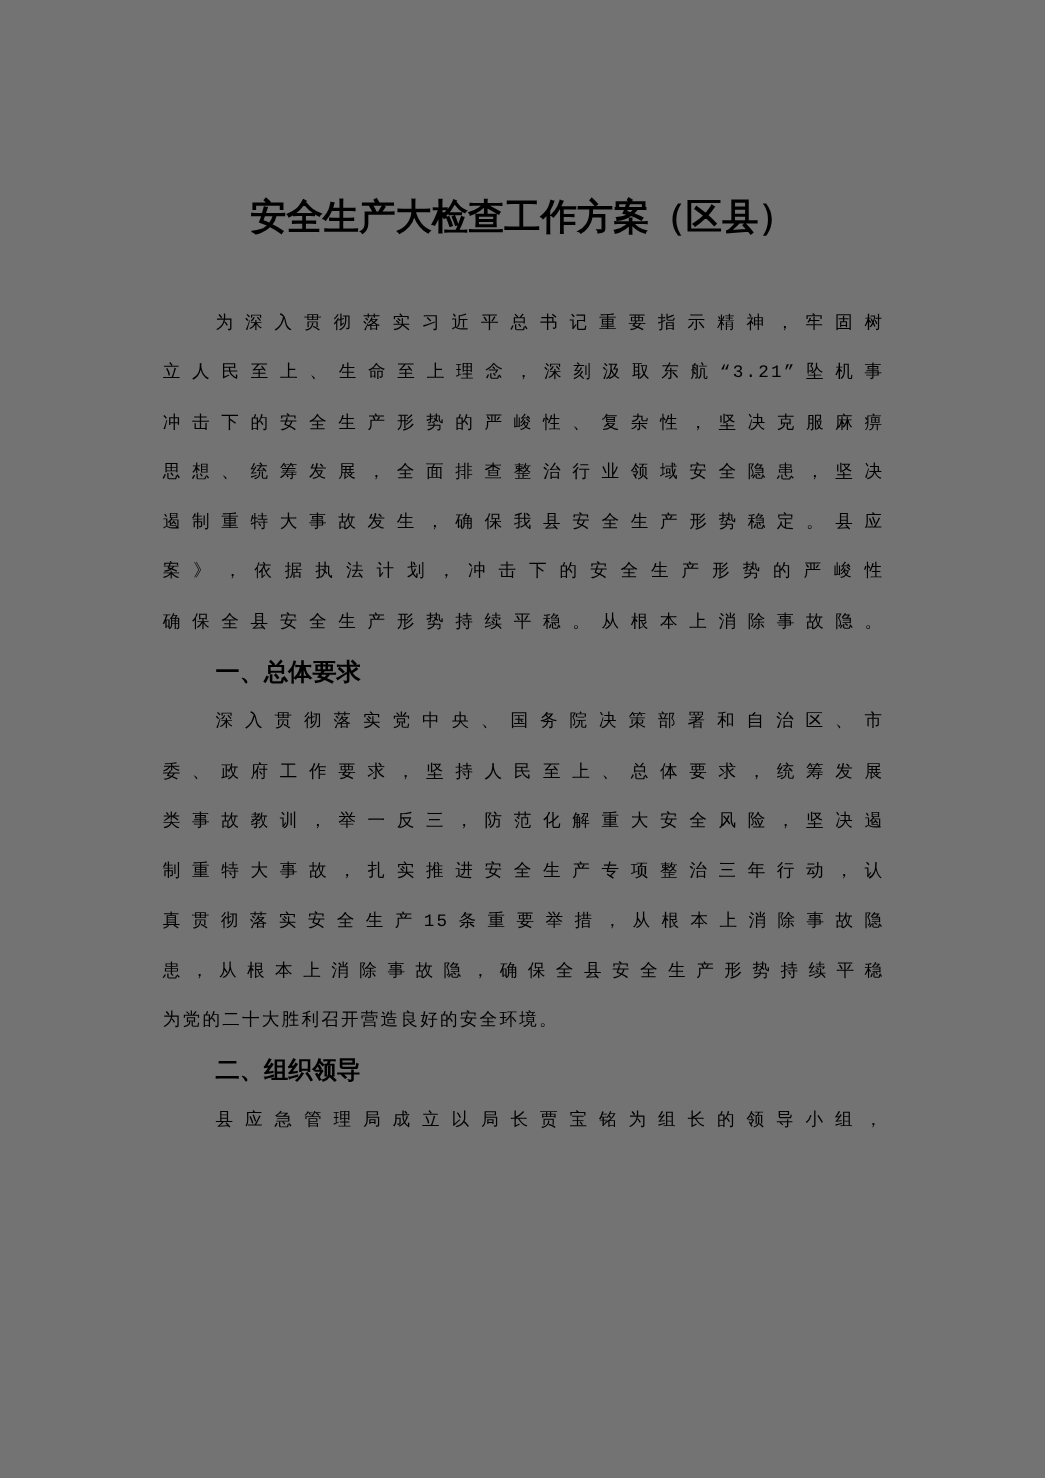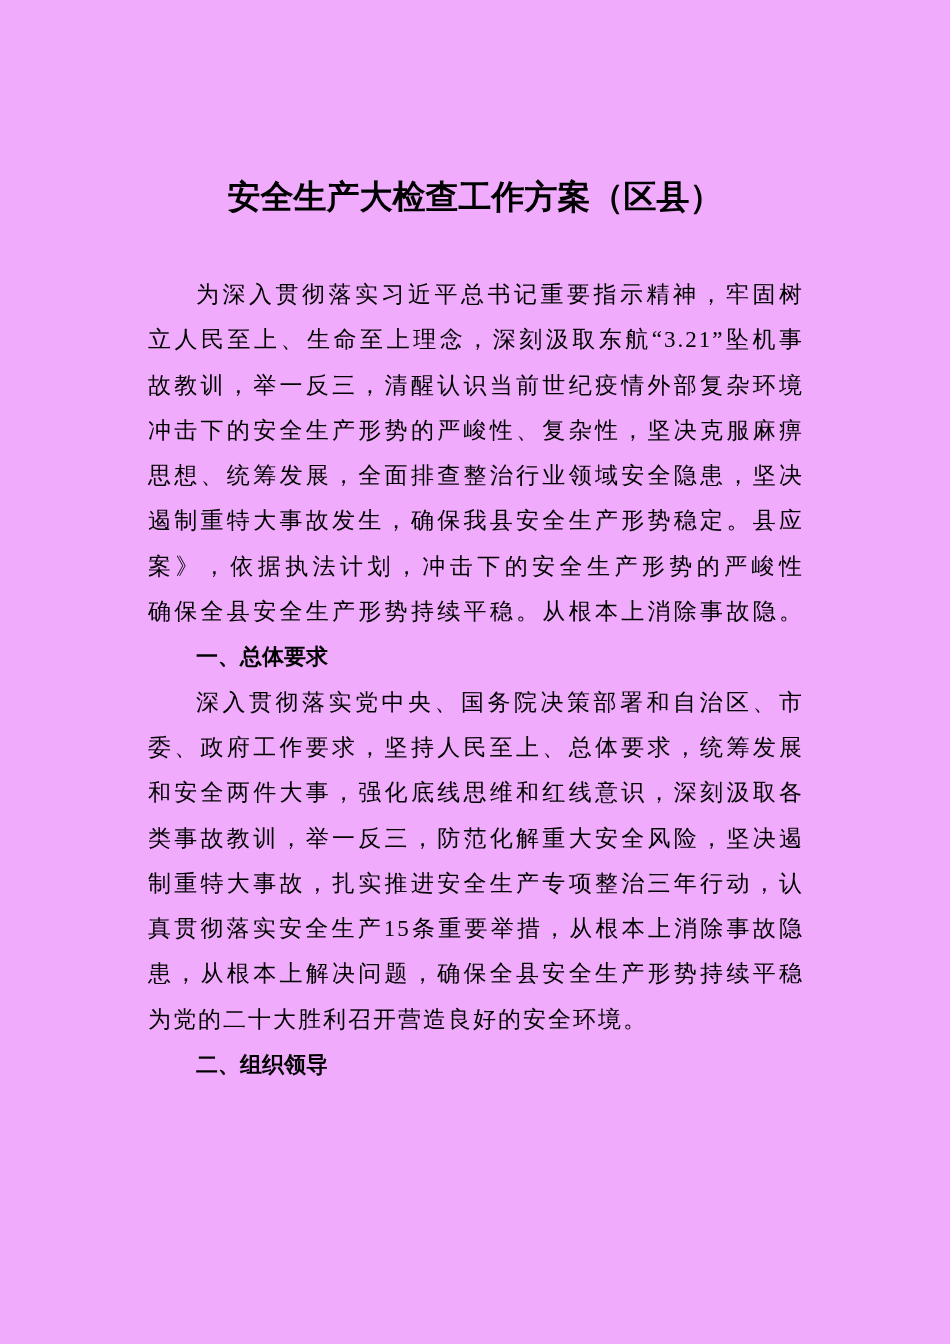--- a/index.html
+++ b/index.html
@@ -12,21 +12,21 @@
       height: 1344px;
       position: relative;
       overflow: hidden;
       color: #000000;
     }
     .page {
       position: absolute;
       left: 0; top: 0;
       width: 950px;
       height: 1344px;
-      background: #f0abfc;
+      background: #737373;
     }
     .title {
       position: absolute;
       left: 0;
       top: 172px;
       width: 950px;
       text-align: center;
       font-family: "DejaVu Serif", "Liberation Serif", serif;
       font-weight: bold;
       font-size: 33px;
@@ -36,22 +36,22 @@
     .body {
       position: absolute;
       left: 148px;
       top: 272px;
       width: 656px;
     }
     .line {
       display: block;
       height: 45.3px;
       line-height: 45.3px;
-      font-family: Liberation Serif, serif;
-      font-size: 23px;
+      font-family: Liberation Mono, monospace;
+      font-size: 16px;
       white-space: nowrap;
       text-align: justify;
       text-align-last: justify;
       letter-spacing: 2px;
     }
     .line.last {
       text-align-last: left;
     }
     .line.indent {
       padding-left: 48px;
@@ -72,38 +72,37 @@
 
 <div class="page">
 
   <h1 class="title" style="margin:0;">安全生产大检查工作方案（区县）</h1>
 
   <div class="body">
 
     <div>
       <span class="line indent">为深入贯彻落实习近平总书记重要指示精神，牢固树</span>
       <span class="line">立人民至上、生命至上理念，深刻汲取东航“3.21”坠机事</span>
-      <span class="line">故教训，举一反三，清醒认识当前世纪疫情外部复杂环境</span>
       <span class="line">冲击下的安全生产形势的严峻性、复杂性，坚决克服麻痹</span>
       <span class="line">思想、统筹发展，全面排查整治行业领域安全隐患，坚决</span>
       <span class="line">遏制重特大事故发生，确保我县安全生产形势稳定。县应</span>
       <span class="line">案》，依据执法计划，冲击下的安全生产形势的严峻性</span>
       <span class="line">确保全县安全生产形势持续平稳。从根本上消除事故隐。</span>
     </div>
 
     <div>
       <span class="heading">一、总体要求</span>
       <span class="line indent">深入贯彻落实党中央、国务院决策部署和自治区、市</span>
       <span class="line">委、政府工作要求，坚持人民至上、总体要求，统筹发展</span>
-      <span class="line">和安全两件大事，强化底线思维和红线意识，深刻汲取各</span>
       <span class="line">类事故教训，举一反三，防范化解重大安全风险，坚决遏</span>
       <span class="line">制重特大事故，扎实推进安全生产专项整治三年行动，认</span>
       <span class="line">真贯彻落实安全生产15条重要举措，从根本上消除事故隐</span>
-      <span class="line">患，从根本上解决问题，确保全县安全生产形势持续平稳</span>
+      <span class="line">患，从根本上消除事故隐，确保全县安全生产形势持续平稳</span>
       <span class="line last">为党的二十大胜利召开营造良好的安全环境。</span>
     </div>
 
     <div>
       <span class="heading">二、组织领导</span>
+      <span class="line indent">县应急管理局成立以局长贾宝铭为组长的领导小组，</span>
     </div>
 
   </div>
 </div>
 
 </body></html>

